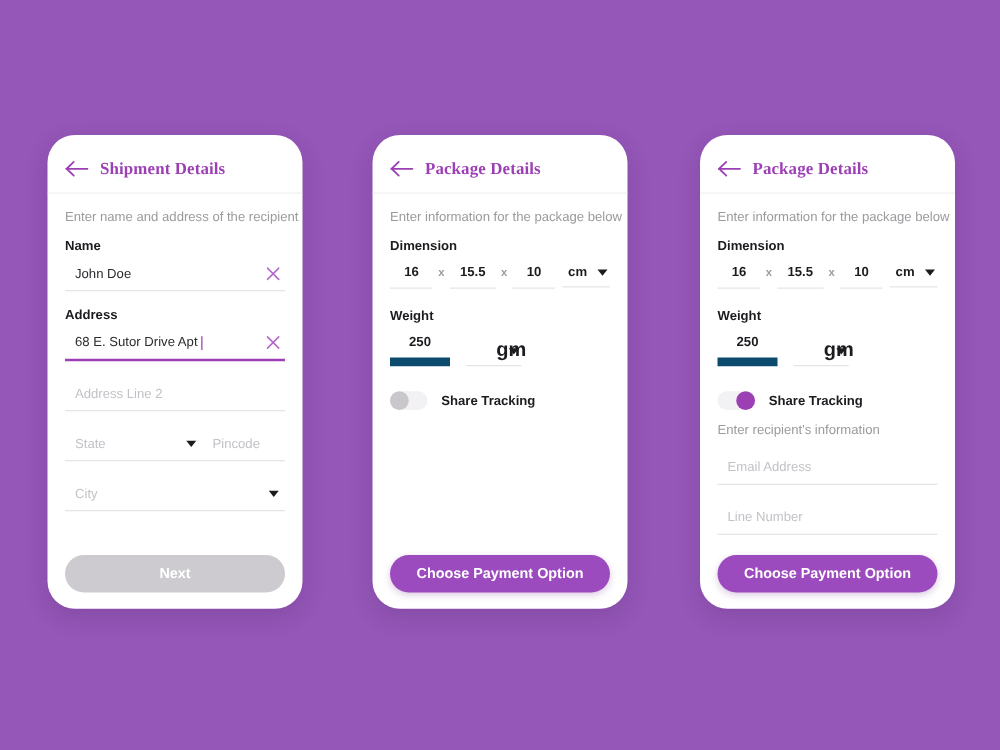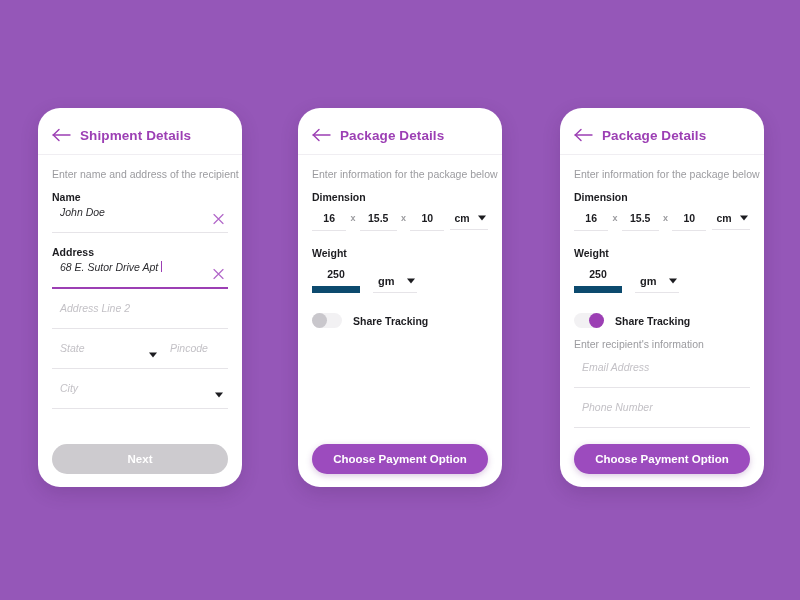--- a/index.html
+++ b/index.html
@@ -34,20 +34,21 @@
   .card-3 { left: 560px; top: 108px; width: 204px; height: 379px; }
 
   
   .hdr {
     height: 47px;
     display: flex;
     align-items: center;
     padding: 8px 0 0 14px;
     border-bottom: 1px solid #f0eef2;
     box-sizing: border-box;
+    font-family: Liberation Serif, serif;
   }
   .back-icon {
     width: 19px;
     height: 14px;
     margin-right: 9px;
     flex: 0 0 auto;
     display: block;
   }
   .hdr-title {
     color: #9c3fb4;
@@ -76,23 +77,22 @@
     font-weight: bold;
     margin-bottom: 3px;
   }
 
   
   .field {
     position: relative;
     border-bottom: 1px solid #e6e4e8;
     height: 26px;
     display: flex;
-    align-items: flex-start;
+    align-items: center;
     margin-bottom: 13px;
-    font-style: italic;
   }
   .field.focused {
     border-bottom: 2px solid #9c3fb4;
   }
   .field .val {
     font-size: 10.5px;
     color: #2c2c30;
     padding-left: 8px;
     white-space: nowrap;
   }
@@ -204,23 +204,24 @@
     height: 24px;
     width: 44px;
     margin-left: 13px;
     position: relative;
     display: flex;
     align-items: center;
     padding-left: 5px;
     box-sizing: border-box;
   }
   .wt-unit .uv {
-    font-size: 11px;
-    font-weight: bold;
-    color: #1c1c20;
+    font-size: 16px;
+    font-weight: bold;
+    color: #1c1c20;
+    margin-left: 19px;
   }
   .wt-unit .chev { right: 2px; }
 
   
   .toggle-row {
     display: flex;
     align-items: center;
     margin-bottom: 10px;
   }
   .toggle {
@@ -417,20 +418,20 @@
         </div>
         <div class="toggle-label">Share Tracking</div>
       </div>
 
       <div class="subtitle">Enter recipient's information</div>
 
       <div class="field">
         <span class="ph">Email Address</span>
       </div>
       <div class="field">
-        <span class="ph">Phone Number</span>
+        <span class="ph">Line Number</span>
       </div>
 
       <div class="btn btn-primary">Choose Payment Option</div>
     </div>
   </div>
 
 </div>
 
 </body></html>

